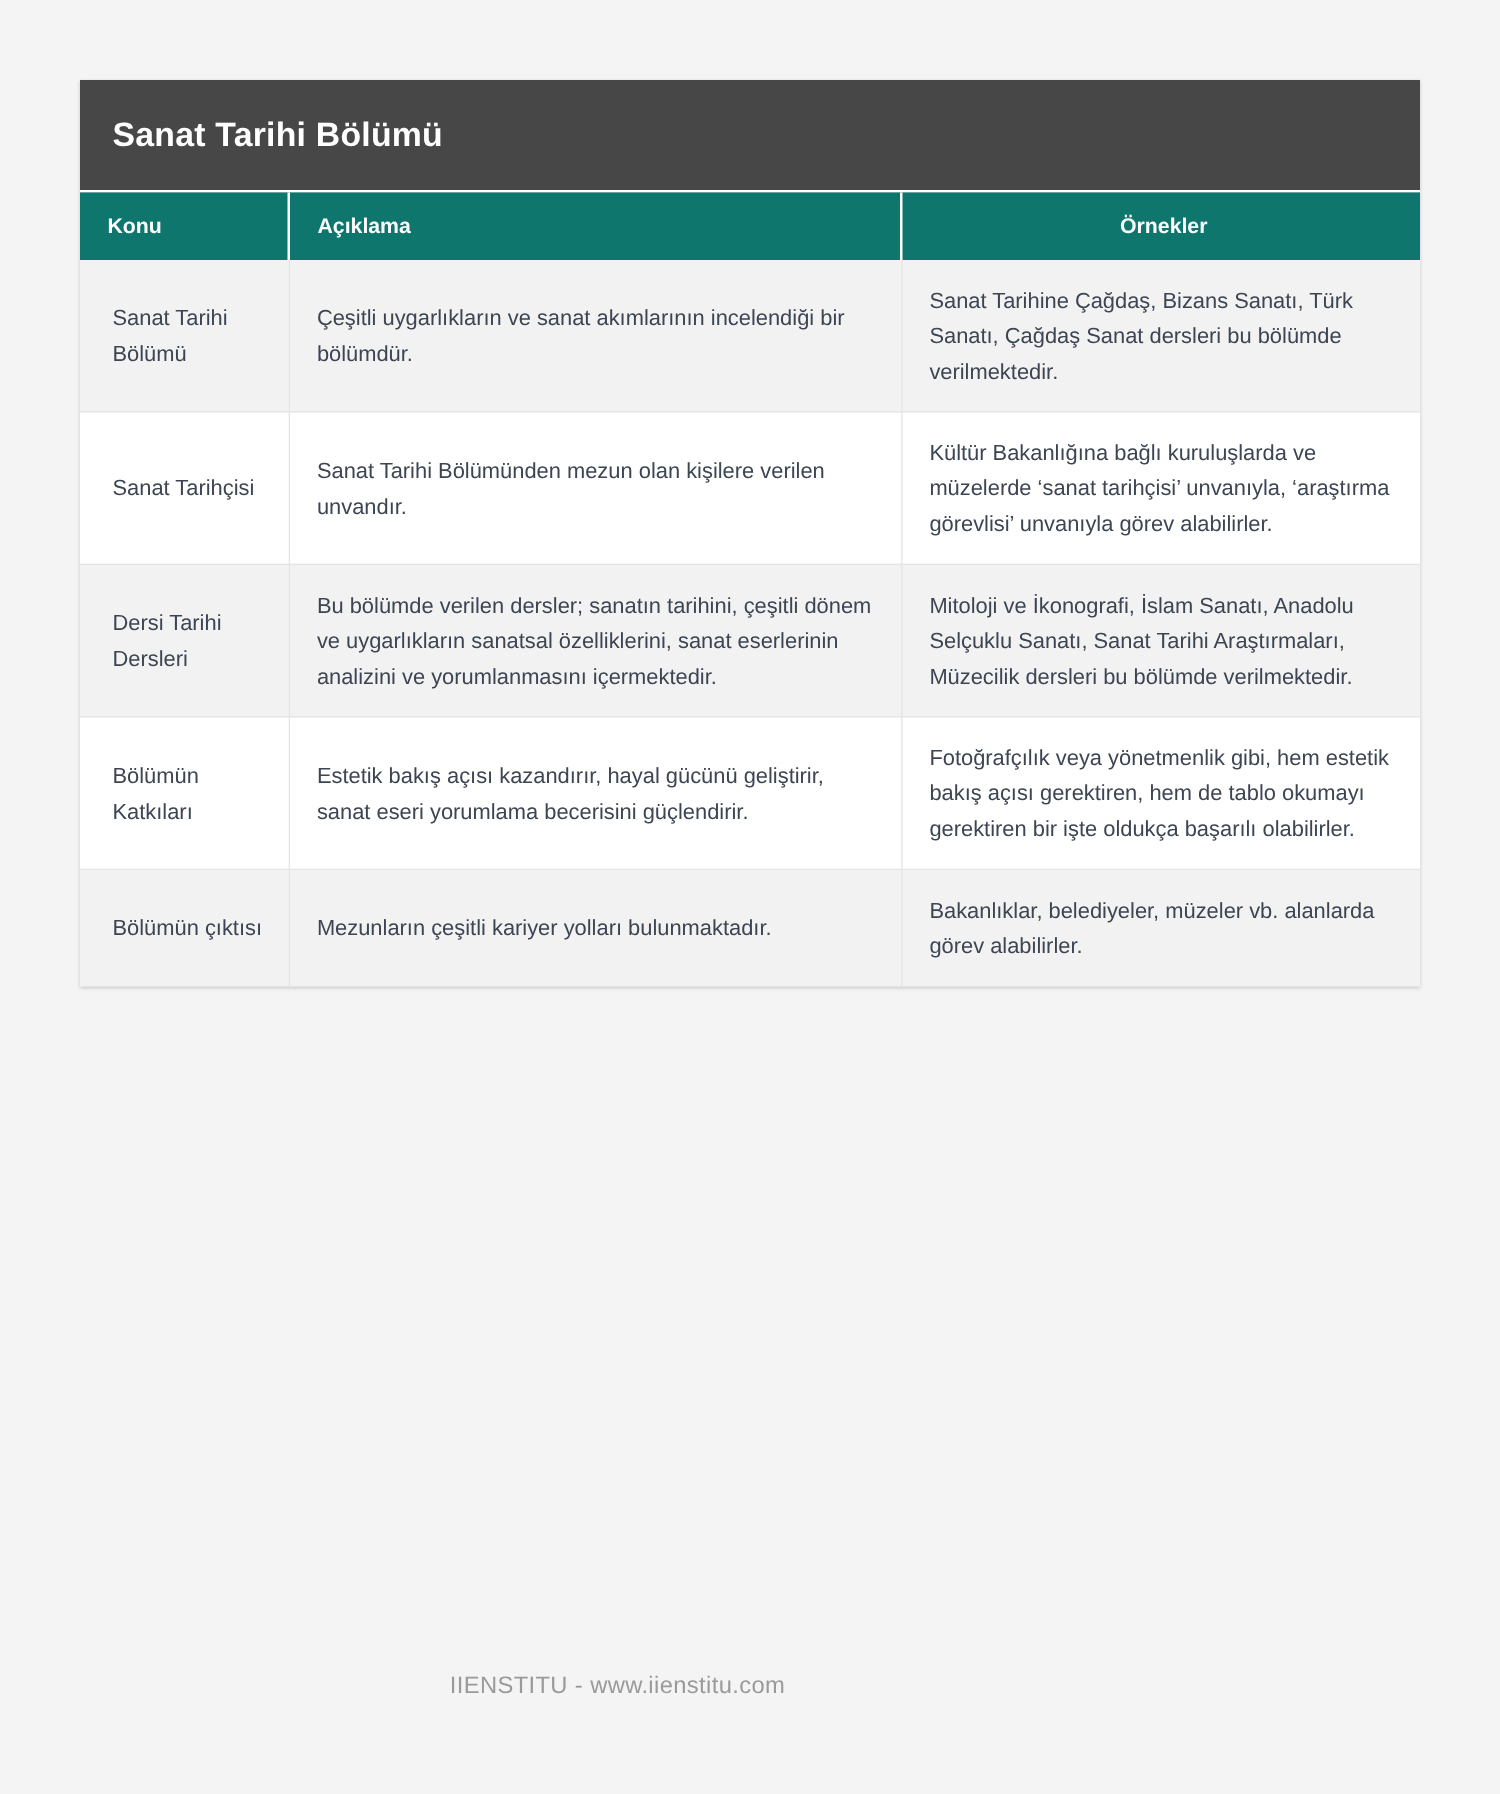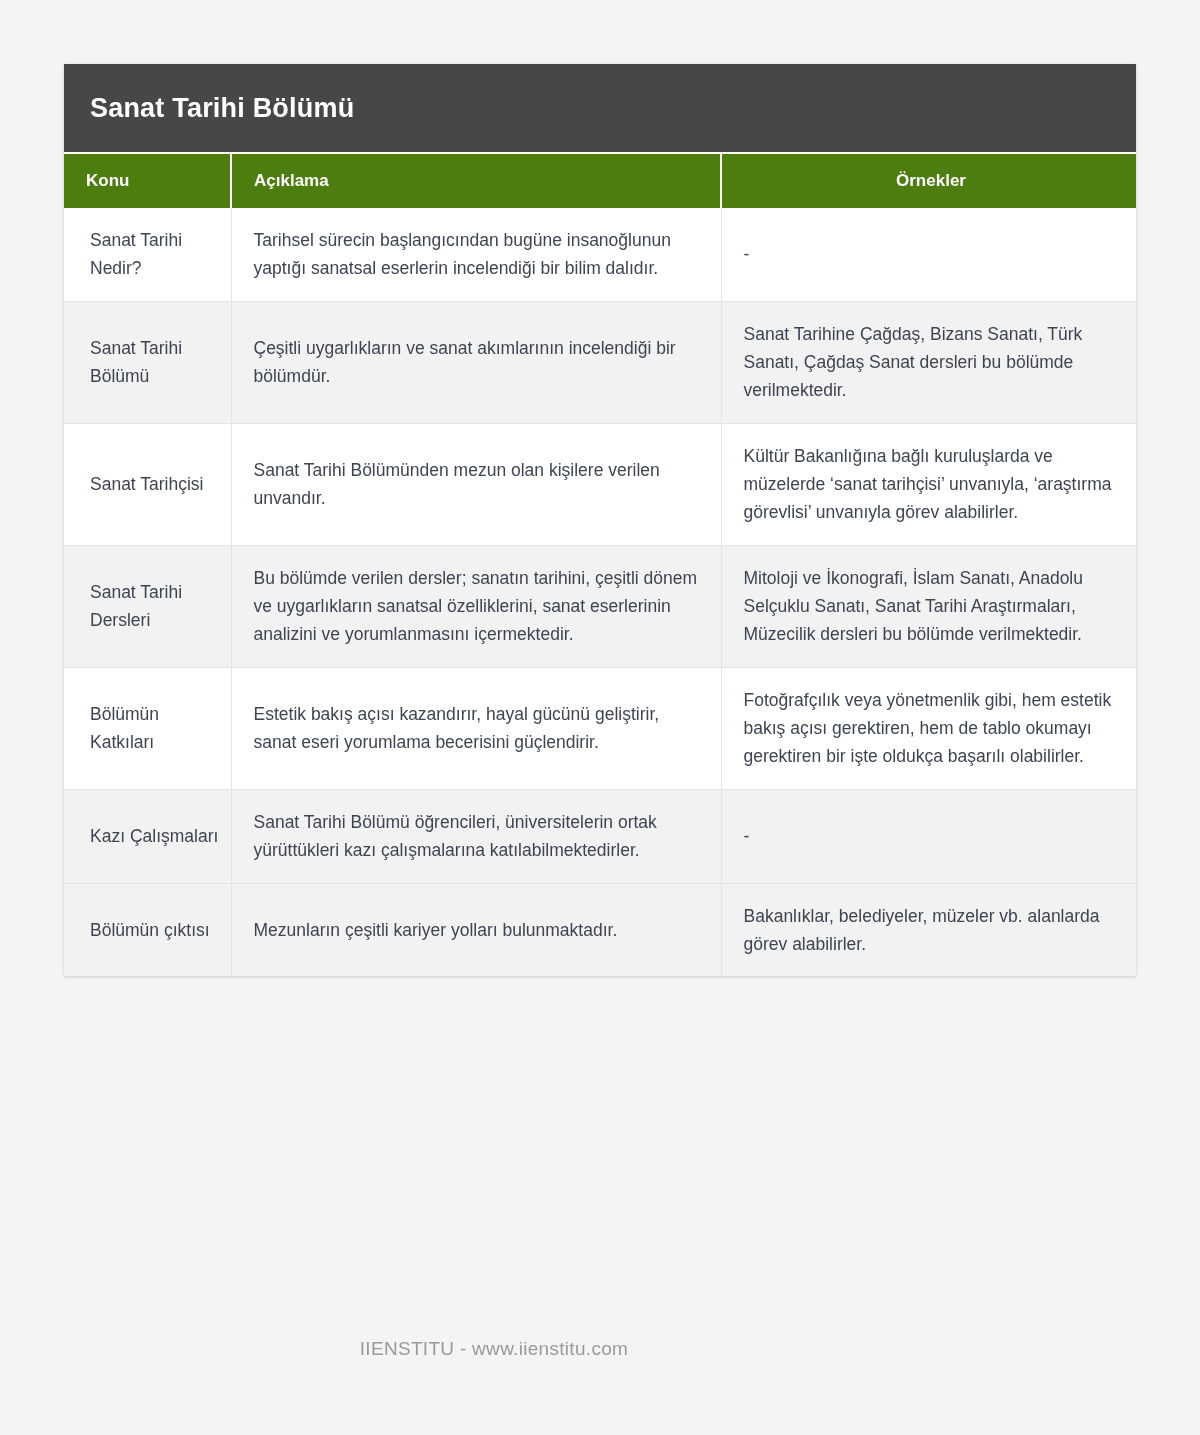--- a/index.html
+++ b/index.html
@@ -38,21 +38,21 @@
     color: #ffffff;
     font-size: 27px;
     font-weight: bold;
     text-align: left;
     padding: 29px 26px 28px 26px;
     letter-spacing: 0.2px;
     border-bottom: 2px solid #fdfdfd;
     box-sizing: border-box;
   }
   thead th {
-    background: #4d7c0f;
+    background: #0f766e;
     color: #ffffff;
     font-size: 17px;
     font-weight: bold;
     text-align: left;
     padding: 17px 18px 17px 22px;
     border-right: 2px solid #fdfdfd;
     vertical-align: middle;
     box-sizing: border-box;
   }
   thead th:last-child { border-right: none; text-align: center; }
@@ -107,49 +107,39 @@
       </colgroup>
       <caption class="table-title">Sanat Tarihi Bölümü</caption>
       <thead>
         <tr>
           <th>Konu</th>
           <th>Açıklama</th>
           <th>Örnekler</th>
         </tr>
       </thead>
       <tbody>
-        <tr>
-          <td class="col-konu">Sanat Tarihi Nedir?</td>
-          <td class="col-aciklama">Tarihsel sürecin başlangıcından bugüne insanoğlunun yaptığı sanatsal eserlerin incelendiği bir bilim dalıdır.</td>
-          <td class="col-ornekler cell-dash">-</td>
-        </tr>
         <tr class="alt">
           <td class="col-konu">Sanat Tarihi Bölümü</td>
           <td class="col-aciklama">Çeşitli uygarlıkların ve sanat akımlarının incelendiği bir bölümdür.</td>
           <td class="col-ornekler">Sanat Tarihine Çağdaş, Bizans Sanatı, Türk Sanatı, Çağdaş Sanat dersleri bu bölümde verilmektedir.</td>
         </tr>
         <tr>
           <td class="col-konu">Sanat Tarihçisi</td>
           <td class="col-aciklama">Sanat Tarihi Bölümünden mezun olan kişilere verilen unvandır.</td>
           <td class="col-ornekler">Kültür Bakanlığına bağlı kuruluşlarda ve müzelerde ‘sanat tarihçisi’ unvanıyla, ‘araştırma görevlisi’ unvanıyla görev alabilirler.</td>
         </tr>
         <tr class="alt">
-          <td class="col-konu">Sanat Tarihi Dersleri</td>
+          <td class="col-konu">Dersi Tarihi Dersleri</td>
           <td class="col-aciklama">Bu bölümde verilen dersler; sanatın tarihini, çeşitli dönem ve uygarlıkların sanatsal özelliklerini, sanat eserlerinin analizini ve yorumlanmasını içermektedir.</td>
           <td class="col-ornekler">Mitoloji ve İkonografi, İslam Sanatı, Anadolu Selçuklu Sanatı, Sanat Tarihi Araştırmaları, Müzecilik dersleri bu bölümde verilmektedir.</td>
         </tr>
         <tr>
           <td class="col-konu">Bölümün Katkıları</td>
           <td class="col-aciklama">Estetik bakış açısı kazandırır, hayal gücünü geliştirir, sanat eseri yorumlama becerisini güçlendirir.</td>
           <td class="col-ornekler">Fotoğrafçılık veya yönetmenlik gibi, hem estetik bakış açısı gerektiren, hem de tablo okumayı gerektiren bir işte oldukça başarılı olabilirler.</td>
-        </tr>
-        <tr class="alt">
-          <td class="col-konu">Kazı Çalışmaları</td>
-          <td class="col-aciklama">Sanat Tarihi Bölümü öğrencileri, üniversitelerin ortak yürüttükleri kazı çalışmalarına katılabilmektedirler.</td>
-          <td class="col-ornekler cell-dash">-</td>
         </tr>
         <tr class="alt">
           <td class="col-konu">Bölümün çıktısı</td>
           <td class="col-aciklama">Mezunların çeşitli kariyer yolları bulunmaktadır.</td>
           <td class="col-ornekler">Bakanlıklar, belediyeler, müzeler vb. alanlarda görev alabilirler.</td>
         </tr>
       </tbody>
     </table>
   </div>
 

